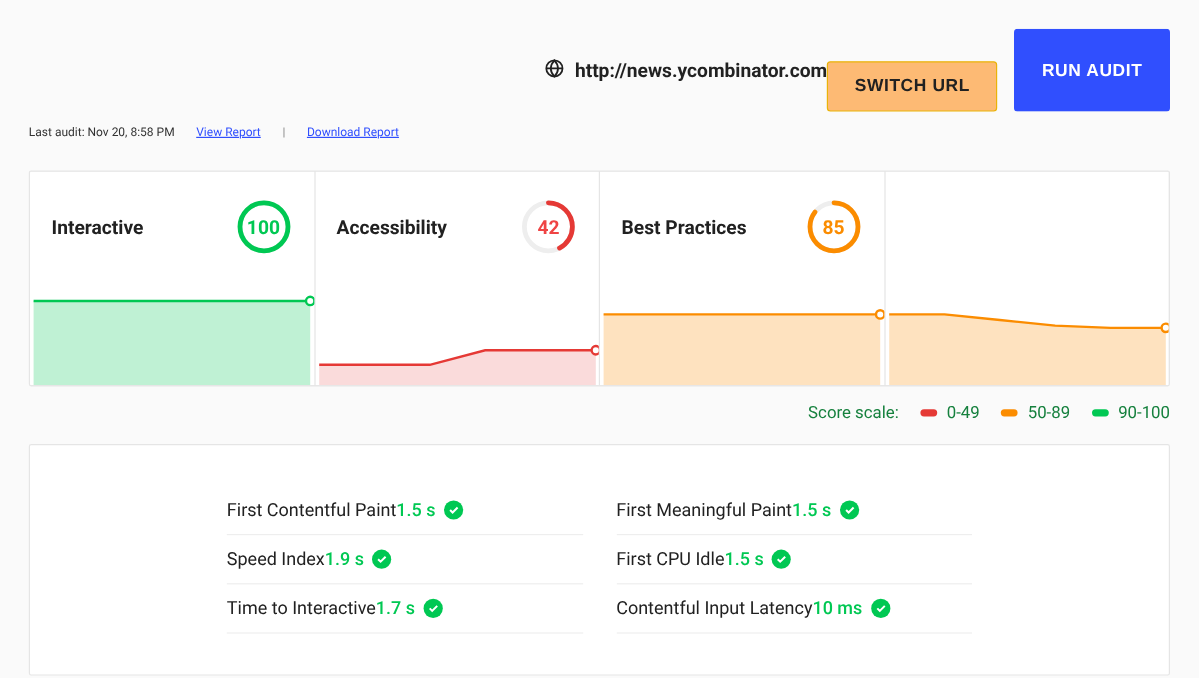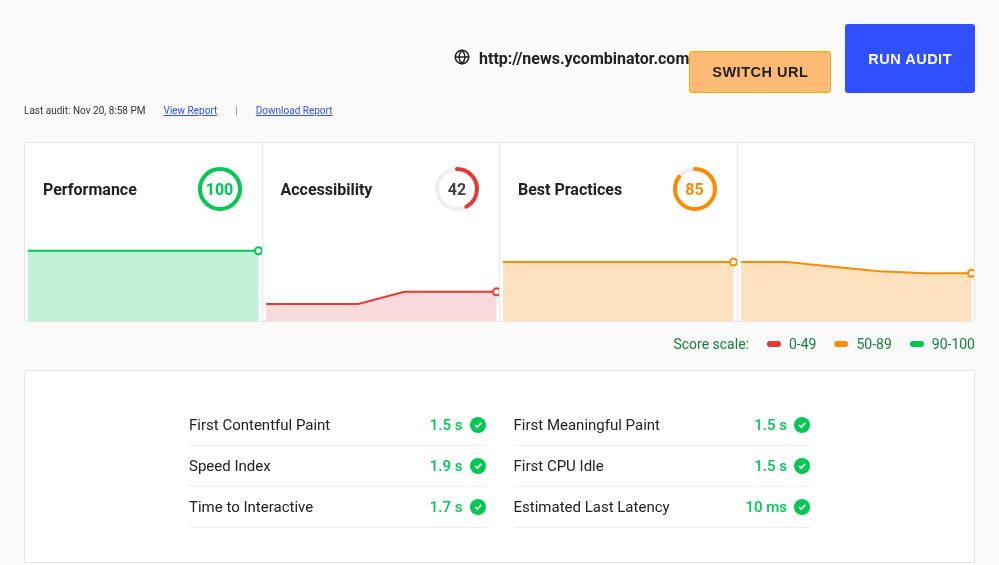--- a/index.html
+++ b/index.html
@@ -132,47 +132,46 @@
     border-radius: 2px;
     padding: 34px 164px;
   }
   .metrics-grid {
     display: grid;
     grid-template-columns: 1fr 1fr;
     column-gap: 28px;
   }
   .metric-row {
     display: flex;
-    justify-content: space-between;
+    justify-content: flex-start;
     align-items: center;
     padding: 11px 0;
     border-bottom: 1px solid #eee;
     font-size: 15px;
-    gap: 32px;
   }
   .metric-name { color: #212121; }
   .metric-val {
     display: flex;
     align-items: center;
     gap: 7px;
     font-weight: 500;
   }
   .metric-val.good { color: #00c853; }
   .check-circle {
     width: 16px; height: 16px; border-radius: 50%;
     background: #00c853;
     display: inline-flex;
     align-items: center;
     justify-content: center;
     color: #fff;
   }
   .check-circle svg { width: 10px; height: 10px; }
   .clr-green { color: #00c853; }
   .clr-orange { color: #fb8c00; }
-  .clr-red { color: #404040; }
+  .clr-red { color: #ef4444; }
 </style>
 </head>
 <body>
 
 <div class="header-row">
   <div class="url-group">
     <span>
       <svg width="18" height="18" viewBox="0 0 24 24" fill="none" stroke="#212121" stroke-width="2">
         <circle cx="12" cy="12" r="9"></circle>
         <path d="M3 12h18"></path>
@@ -190,21 +189,21 @@
 <div class="sub-row">
   <span>Last audit: Nov 20, 8:58 PM</span>
   <a class="link">View Report</a>
   <span class="sep">|</span>
   <a class="link">Download Report</a>
 </div>
 
 <div class="cards">
     <div class="card">
     <div class="card-head">
-      <span class="card-title">Performance</span>
+      <span class="card-title">Interactive</span>
       <div class="ring-wrap">
         <svg width="48" height="48">
           <circle cx="24" cy="24" r="20" stroke="#eee" stroke-width="4" fill="none"></circle>
           <circle cx="24" cy="24" r="20" stroke="#00c853" stroke-width="4" fill="none" stroke-linecap="round" stroke-dasharray="125.66370614359172 125.66370614359172"></circle>
         </svg>
         <div class="ring-score clr-green">100</div>
       </div>
     </div>
     <div class="spark">
       <svg viewBox="0 0 237 90" preserveAspectRatio="none">
@@ -333,21 +332,21 @@
       <span class="metric-val good">
         <span>1.5 s</span>
         <span class="check-circle">
           <svg viewBox="0 0 24 24" fill="none" stroke="#fff" stroke-width="4">
                 <path d="M5 12l5 5L20 7"></path>
               </svg>
         </span>
       </span>
     </div>
         <div class="metric-row">
-      <span class="metric-name">Estimated Last Latency</span>
+      <span class="metric-name">Contentful Input Latency</span>
       <span class="metric-val good">
         <span>10 ms</span>
         <span class="check-circle">
           <svg viewBox="0 0 24 24" fill="none" stroke="#fff" stroke-width="4">
                 <path d="M5 12l5 5L20 7"></path>
               </svg>
         </span>
       </span>
     </div>
       </div>

